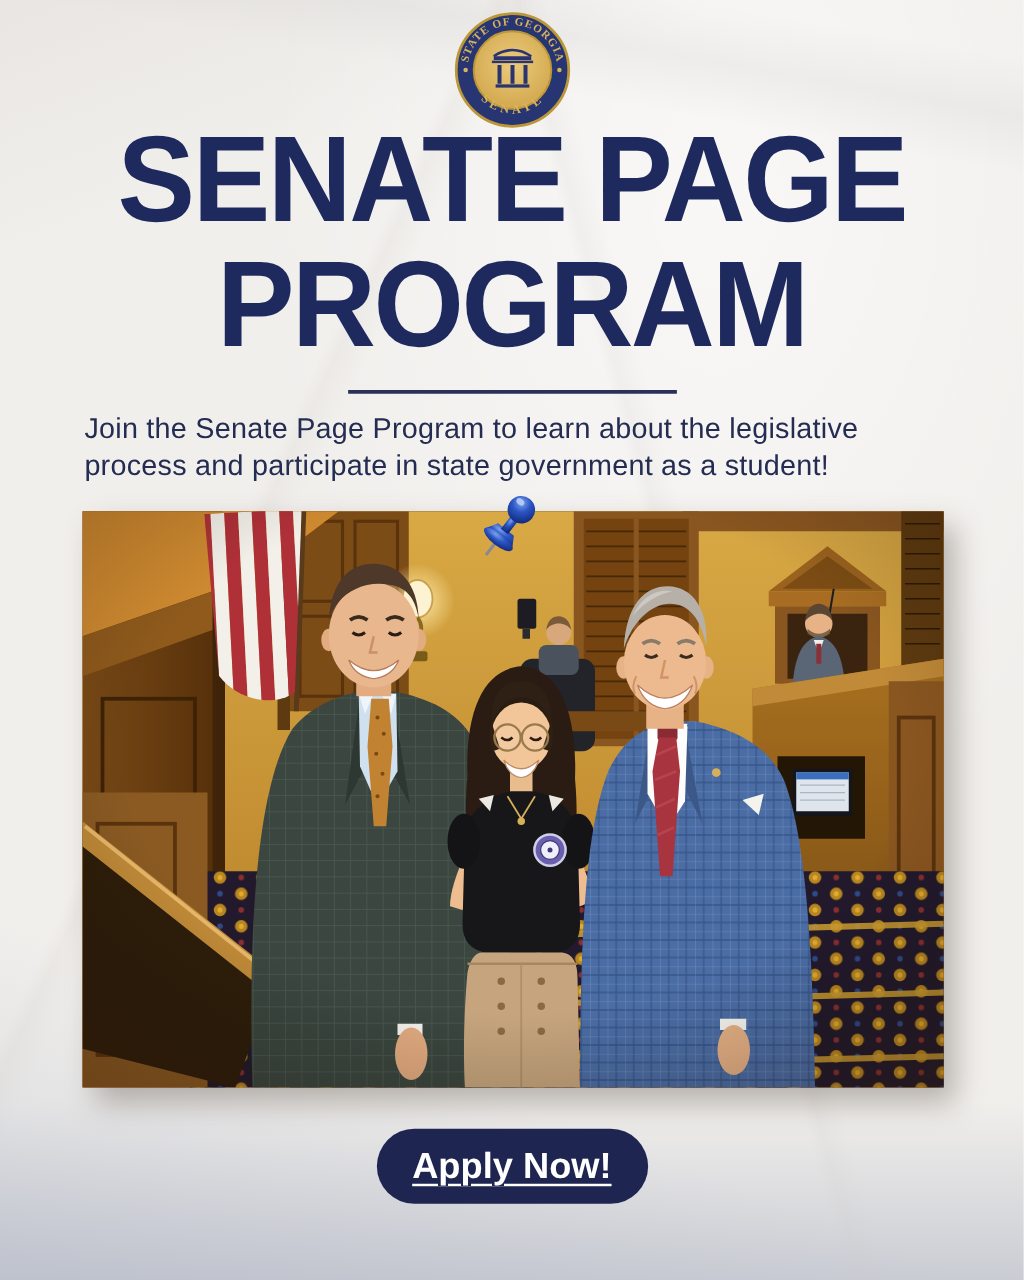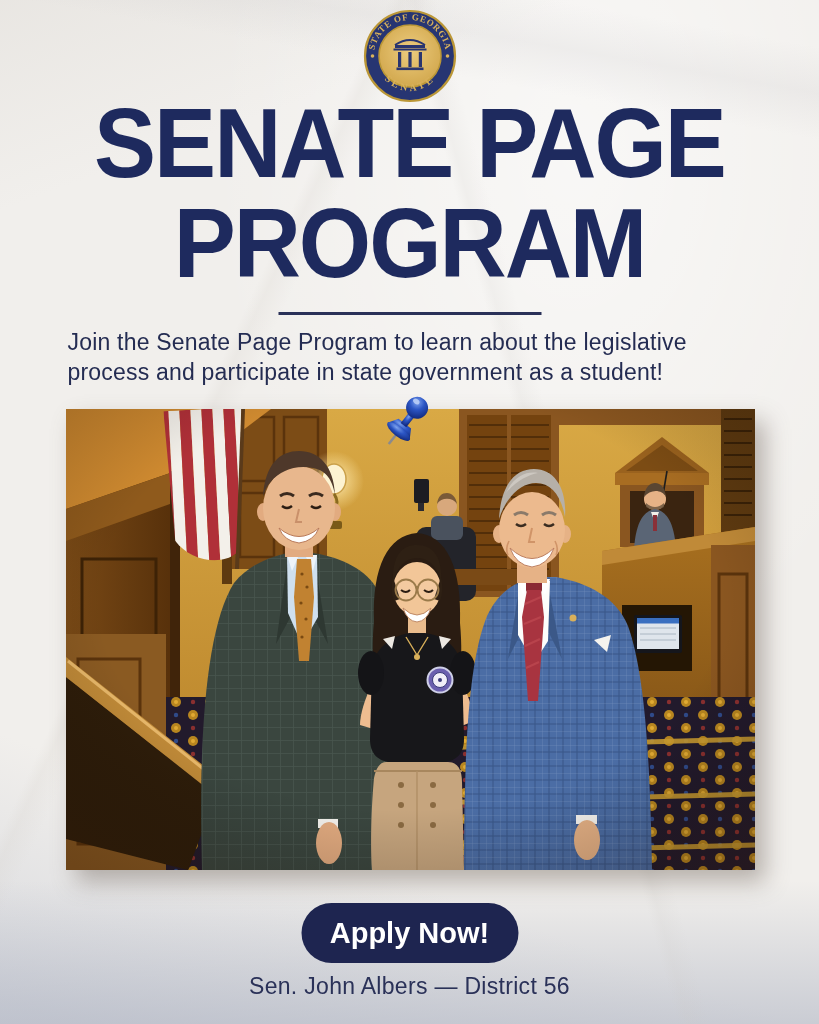--- a/index.html
+++ b/index.html
@@ -41,21 +41,21 @@
     position:absolute;top:409px;left:66px;width:689px;height:461px;
     box-shadow:10px 12px 22px rgba(110,100,92,0.45);background:#7a4a16;
   }
   .photo-frame svg{display:block;width:100%;height:100%;}
   .pushpin{position:absolute;top:390px;left:374px;width:64px;height:64px;z-index:5;}
   .cta-button{
     position:absolute;top:903px;left:50%;transform:translateX(-50%);
     width:217px;height:60px;border:none;border-radius:31px;cursor:pointer;
     background:var(--btn-navy);color:#ffffff;
     font-family:"Liberation Sans",sans-serif;font-size:29px;font-weight:bold;
-    text-underline-offset:5px;text-decoration-thickness:2px;
+    text-decoration:underline;text-underline-offset:5px;text-decoration-thickness:2px;
     display:flex;align-items:center;justify-content:center;
   }
   .footer-line{
     position:absolute;top:973px;left:0;width:100%;text-align:center;
     font-size:23px;color:#2a3158;letter-spacing:0.3px;
   }
 </style>
 </head>
 <body>
 
@@ -386,15 +386,14 @@
       <rect x="28.5" y="22" width="7" height="14" fill="url(#pinBall)"></rect>
       <circle cx="32" cy="14" r="11" fill="url(#pinBall)"></circle>
       <ellipse cx="27.5" cy="9.5" rx="3.5" ry="2.5" fill="#b9cdf6" opacity="0.9"></ellipse>
     </g>
   </svg>
 
   <button class="cta-button">
     <span>Apply Now!</span>
   </button>
 
-  <div class="footer-line">Sen. John Albers — District 56</div>
 
 </div>
 
 </body></html>

